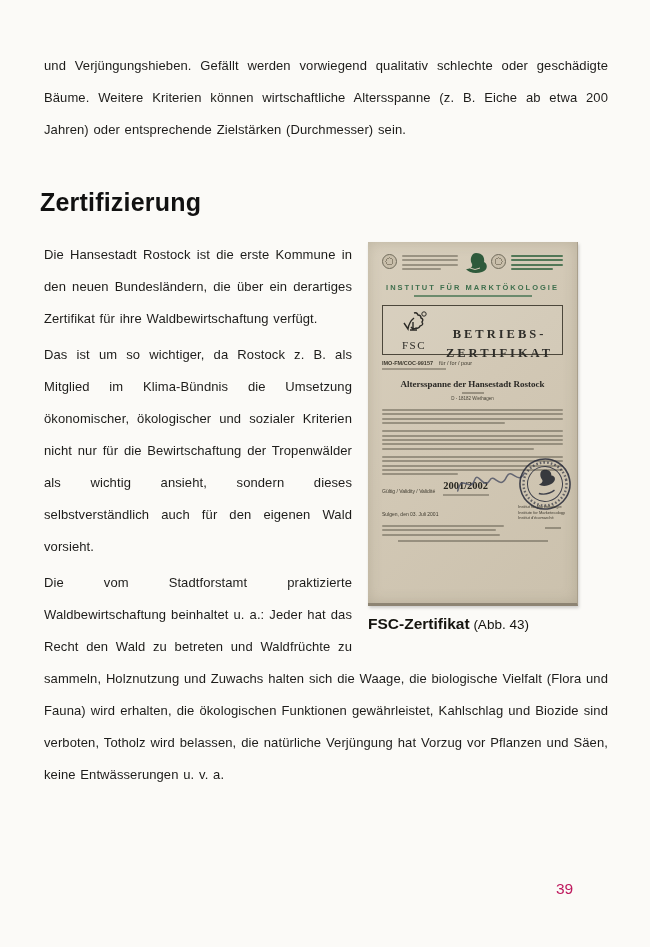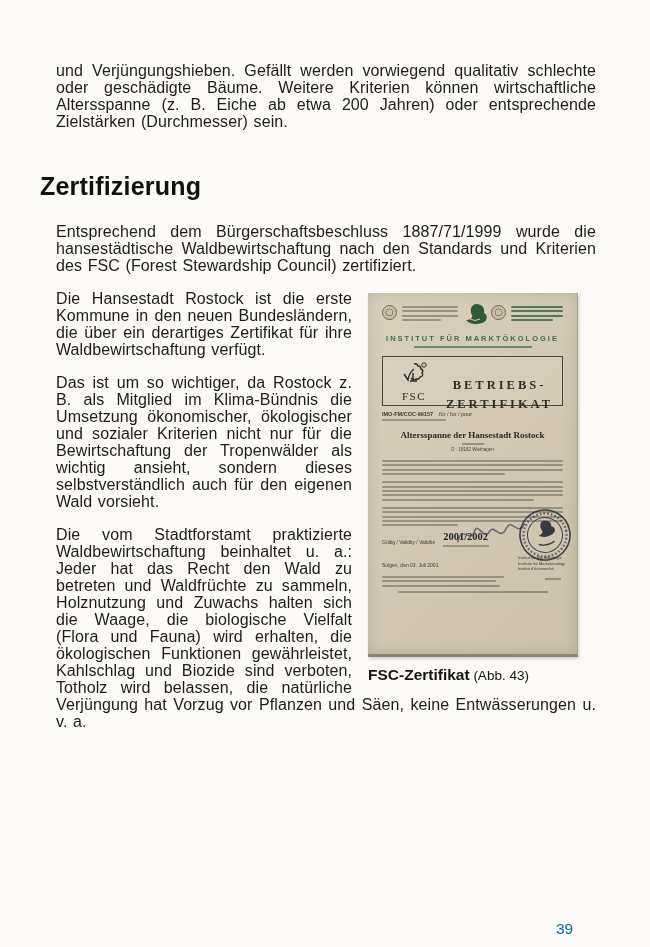--- a/index.html
+++ b/index.html
@@ -9,23 +9,23 @@
     font-family:"Liberation Sans", sans-serif;
     color:#1d1c1a;
     position:relative;
     overflow:hidden;
   }
   .page{
     padding:46px 38px 0 40px;
     box-sizing:border-box;
   }
   p.body{
-    margin:16px;
-    font-size:16px;
-    line-height:17px;
+    margin:4px;
+    font-size:13px;
+    line-height:32px;
     text-align:justify;
     letter-spacing:.1px;
     word-spacing:1px;
   }
   h1.section{
     margin:42px 0 22px 0;
     font-size:25px;
     font-weight:bold;
     letter-spacing:.2px;
     color:#111;
@@ -109,34 +109,33 @@
   .signature{position:absolute;top:224px;right:50px;transform:rotate(-5deg);opacity:.8;}
   .footer{margin-top:8px;position:relative;}
   .footer .fdate{position:absolute;right:2px;top:2px;width:16px;height:2px;background:rgba(104,98,84,.55);}
   .contact{width:150px;height:2px;background:rgba(104,98,84,.55);margin:4px auto 0 auto;}
   
   .caption{margin-top:9px;font-size:15.5px;color:#15140f;}
   .caption b{font-weight:bold;}
   .caption .abb{font-size:13.5px;font-weight:normal;}
   .clear{clear:both;}
   .pagenum{
-    position:absolute;left:556px;top:920px;
-    font-size:15.5px;color:#0369a1;
+    position:absolute;left:556px;top:880px;
+    font-size:15.5px;color:#be185d;
   }
 </style>
 </head>
 <body>
 
 <div class="page">
 
   <p class="body">und Verjüngungshieben. Gefällt werden vorwiegend qualitativ schlechte oder geschädigte Bäume. Weitere Kriterien können wirtschaftliche Altersspanne (z. B. Eiche ab etwa 200 Jahren) oder entsprechende Zielstärken (Durchmesser) sein.</p>
 
   <h1 class="section">Zertifizierung</h1>
 
-  <p class="body">Entsprechend dem Bürgerschaftsbeschluss 1887/71/1999 wurde die hansestädtische Waldbewirtschaftung nach den Standards und Kriterien des FSC (Forest Stewardship Council) zertifiziert.</p>
 
   <div>
 
     <div class="figure">
       <div class="cert">
 
         <div class="cert-head">
           <div class="seal"></div>
           <div class="headlines">
             <div class="tl"></div>

